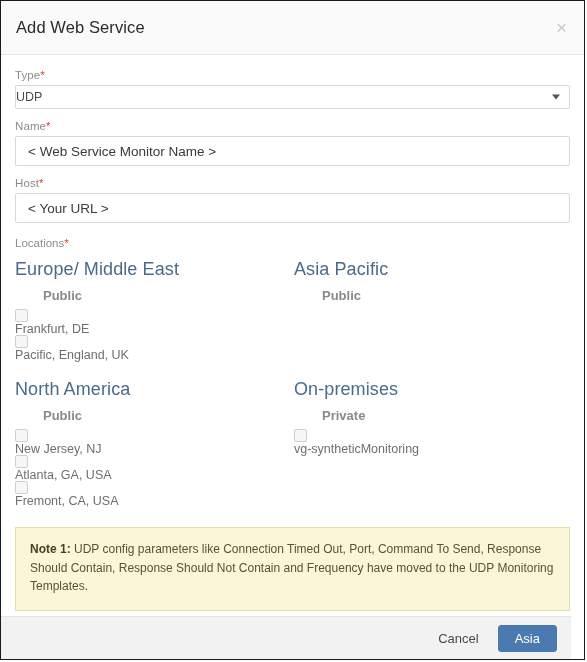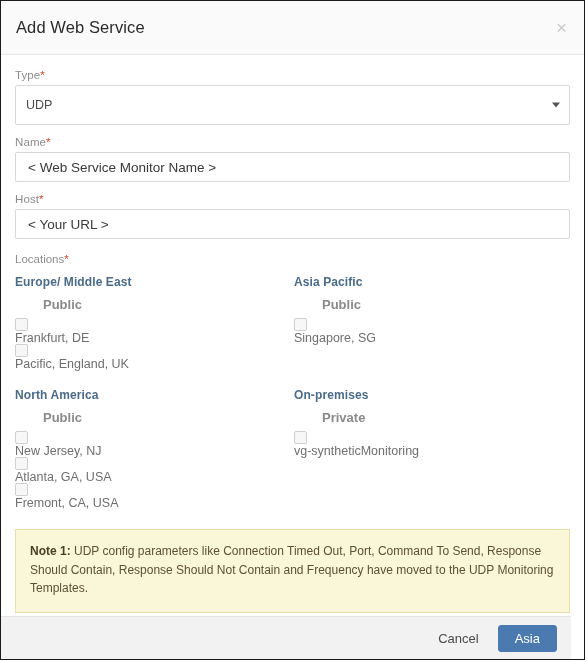--- a/index.html
+++ b/index.html
@@ -59,29 +59,29 @@
     margin-bottom: 4px;
     display: block;
     letter-spacing: .1px;
   }
   .req { color: #d9442c; font-size: 11.5px; }
 
   .select-wrap { position: relative; }
   select.form-control,
   input.form-control {
     width: 100%;
-    height: 40px;
+    height: 24px;
     box-sizing: border-box;
     border: 1px solid #d8d8d8;
     border-radius: 2px;
     background: #ffffff;
     font-family: "Liberation Sans", sans-serif;
     font-size: 12.5px;
     color: #4a4a4a;
-    padding: 0 10px;
+    padding: 0 0;
     outline: none;
     -webkit-appearance: none;
     -moz-appearance: none;
     appearance: none;
   }
   input.form-control {
     font-size: 13.5px;
     color: #3a3a3a;
     padding: 0 12px;
     height: 30px;
@@ -106,22 +106,22 @@
     margin: 14px 0 10px 0;
     display: block;
   }
   .loc-grid {
     display: grid;
     grid-template-columns: 279px 1fr;
     column-gap: 0px;
   }
   .loc-group { margin-bottom: 18px; }
   .loc-region {
-    font-size: 12px;
-    font-weight: bold;
+    font-size: 18px;
+    font-weight: normal;
     color: #4a6b8a;
     margin-bottom: 8px;
     letter-spacing: .1px;
   }
   .loc-visibility {
     font-size: 13px;
     color: #8a8a8a;
     font-weight: bold;
     margin-bottom: 6px;
     padding-left: 28px;
@@ -246,24 +246,20 @@
         </div>
         <div class="loc-item">
           <span class="cb"></span>
           <span class="loc-item-label">Pacific, England, UK</span>
         </div>
       </div>
 
       <div class="loc-group">
         <div class="loc-region">Asia Pacific</div>
         <div class="loc-visibility">Public</div>
-        <div class="loc-item">
-          <span class="cb"></span>
-          <span class="loc-item-label">Singapore, SG</span>
-        </div>
       </div>
 
       <div class="loc-group">
         <div class="loc-region">North America</div>
         <div class="loc-visibility">Public</div>
         <div class="loc-item">
           <span class="cb"></span>
           <span class="loc-item-label">New Jersey, NJ</span>
         </div>
         <div class="loc-item">

